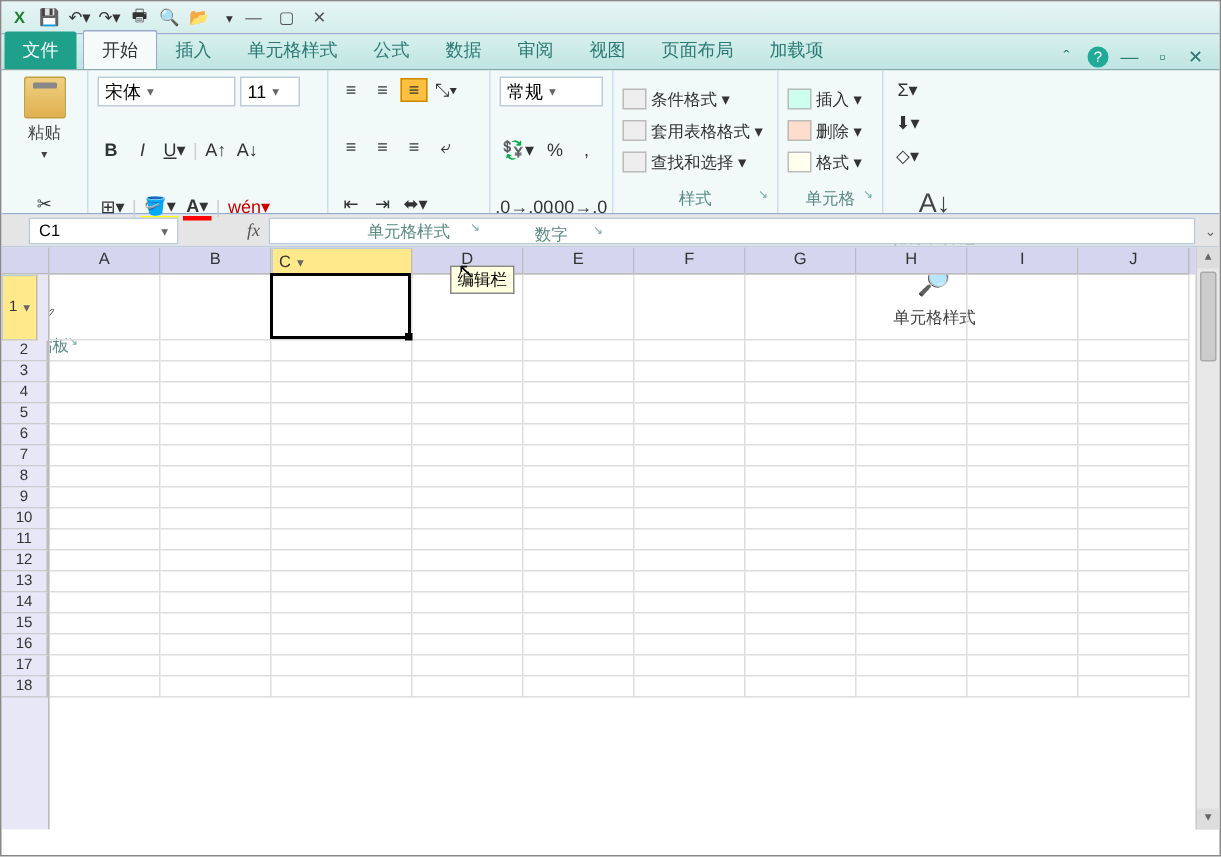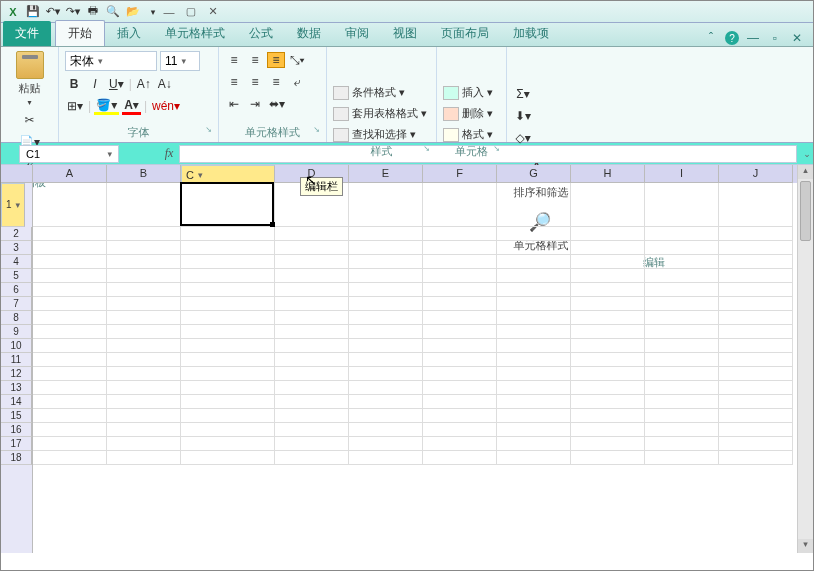--- a/index.html
+++ b/index.html
@@ -11,33 +11,33 @@
 .titlebar .winctl { display: flex; gap: 6px; padding-right: 6px; }
 .titlebar .winctl span { width: 16px; height: 14px; display: flex; align-items: center; justify-content: center; font-size: 11px; color: #555; }
 .tabs { height: 24px; background: linear-gradient(#d8f0ee, #bfe5e2); display: flex; align-items: flex-end; border-bottom: 1px solid #8aa; padding-left: 2px; }
 .tab { padding: 4px 12px; font-size: 12px; color: #2a7a73; cursor: default; }
 .tab.file { background: #1ea08a; color: #fff; border-radius: 2px 2px 0 0; margin-right: 4px;}
 .tab.active { background: #f5fafa; border: 1px solid #9ac; border-bottom: none; border-radius: 2px 2px 0 0; color: #333; }
 .tabs .right { margin-left: auto; display: flex; gap: 6px; padding-right: 8px; align-items: center; }
 .tabs .right span { width: 16px; height: 16px; display: flex; align-items: center; justify-content: center; color: #2a7a73; font-size: 12px; }
 .ribbon { height: 96px; background: #f2faf9; border-bottom: 1px solid #9ac; display: flex; }
 .group { border-right: 1px solid #cde; padding: 4px 6px 2px 6px; display: flex; flex-direction: column; justify-content: space-between; }
-.group .gcontent { display: flex; flex-direction: column; gap: 4px; flex: 1; }
+.group .gcontent { display: flex; flex-direction: column; gap: 20px; flex: 1; }
 .group .glabel { text-align: center; font-size: 11px; color: #5a8a85; padding-top: 2px; position: relative;}
 .group .glabel::after { content: "↘"; position: absolute; right: 0; font-size: 8px; color: #7aa; }
 .btn-sm { min-width: 18px; height: 18px; display: inline-flex; align-items: center; justify-content: center; font-size: 12px; color: #333; padding: 0 2px; }
 .sel { border: 1px solid #bcd; background: #fff; height: 20px; font-size: 12px; padding: 0 4px; display: inline-flex; align-items: center; }
 .sel::after { content: "▾"; margin-left: 4px; font-size: 9px; color: #666; }
 .row { display: flex; align-items: center; gap: 3px; }
 .bigbtn { width: 36px; display: flex; flex-direction: column; align-items: center; font-size: 11px; color: #444; gap: 2px;}
 .bigbtn .bigic { width: 28px; height: 28px; display: flex; align-items: center; justify-content: center; font-size: 18px; }
-.vert { display: flex; flex-direction: column; gap: 2px; margin-top: 34px; }
+.vert { display: flex; flex-direction: column; gap: 2px; }
 .styitem { display: flex; align-items: center; gap: 3px; font-size: 11px; color: #333; }
 .styitem .sic { width: 16px; height: 14px; background: #eee; border: 1px solid #bbb; }
-.namebox-row { height: 22px; background: #5eead4; display: flex; align-items: center; border-bottom: 1px solid #bcd; justify-content: center; }
+.namebox-row { height: 22px; background: #e5e5e5; display: flex; align-items: center; border-bottom: 1px solid #bcd; justify-content: center; }
 .namebox { width: 100px; border: 1px solid #bcd; background: #fff; height: 18px; margin-left: 18px; font-size: 11px; padding: 0 6px; display: flex; align-items: center; justify-content: space-between;}
 .namebox::after{content:"▾"; font-size:9px; color:#666;}
 .fxlabel { width: 20px; text-align: center; font-style: italic; font-family: "Times New Roman"; color: #555; margin-left: 40px;}
 .fxbar { flex: 1; border: 1px solid #bcd; background: #fff; height: 18px; margin-right: 4px; }
 .fxbar-end { width: 12px; color: #666; font-size: 9px; text-align:center;}
 .tooltip { position: absolute; left: 300px; top: 177px; background: #ffffe1; border: 1px solid #888; font-size: 11px; padding: 1px 4px; z-index: 10;}
 .cursor { position: absolute; left: 305px; top: 172px; font-size: 14px; z-index: 11; pointer-events: none;}
 .sheet { position: relative; height: 388px; display: flex; }
 .rowhdrs { width: 32px; background: #e7e7f7; border-right: 1px solid #bbb; }
 .colhdrs { height: 18px; display: flex; background: #d5d5f0; }
@@ -144,21 +144,20 @@
       </div>
       <div class="row">
         <span class="btn-sm">⊞▾</span>
         <span style="color:#ccc">|</span>
         <span class="btn-sm" style="border-bottom:3px solid #ffff00">🪣▾</span>
         <span class="btn-sm" style="border-bottom:3px solid #ff0000"><b>A</b>▾</span>
         <span style="color:#ccc">|</span>
         <span class="btn-sm" style="color:#c00">wén▾</span>
       </div>
     </div>
-    <div class="glabel">字体</div>
   </div>
 
   <div class="group" style="width:108px">
     <div class="gcontent">
       <div class="row">
         <span class="btn-sm">≡</span>
         <span class="btn-sm">≡</span>
         <span class="btn-sm orange">≡</span>
         <span class="btn-sm">⤡▾</span>
       </div>
@@ -170,20 +169,37 @@
       </div>
       <div class="row">
         <span class="btn-sm">⇤</span>
         <span class="btn-sm">⇥</span>
         <span class="btn-sm">⬌▾</span>
       </div>
     </div>
     <div class="glabel">单元格样式</div>
   </div>
 
+  <div class="group" style="width:82px">
+    <div class="gcontent">
+      <div class="row">
+          <div class="sel" style="width:70px">常规</div>
+        </div>
+      <div class="row">
+        <span class="btn-sm">💱▾</span>
+        <span class="btn-sm">%</span>
+        <span class="btn-sm">,</span>
+      </div>
+      <div class="row">
+        <span class="btn-sm">.0→.00</span>
+        <span class="btn-sm">.00→.0</span>
+      </div>
+    </div>
+    <div class="glabel">数字</div>
+  </div>
 
   <div class="group" style="width:110px">
     <div class="gcontent vert" style="justify-content:center;gap:6px">
       <div class="styitem"><span class="sic"></span><span>条件格式</span>▾</div>
       <div class="styitem"><span class="sic"></span><span>套用表格格式</span>▾</div>
       <div class="styitem"><span class="sic"></span><span>查找和选择</span>▾</div>
     </div>
     <div class="glabel">样式</div>
   </div>
 
@@ -205,21 +221,20 @@
       </div>
       <div class="bigbtn" style="width:56px">
         <div class="bigic">A↓</div>
         <span>排序和筛选</span>
       </div>
       <div class="bigbtn" style="width:56px">
         <div class="bigic">🔎</div>
         <span>单元格样式</span>
       </div>
     </div>
-    <div class="glabel" style="padding-right:12px">编辑</div>
   </div>
 </div>
 
 <div class="namebox-row">
   <div class="namebox">C1</div>
   <div class="fxlabel">fx</div>
   <div class="fxbar"></div>
   <div class="fxbar-end">⌄</div>
 </div>
 

